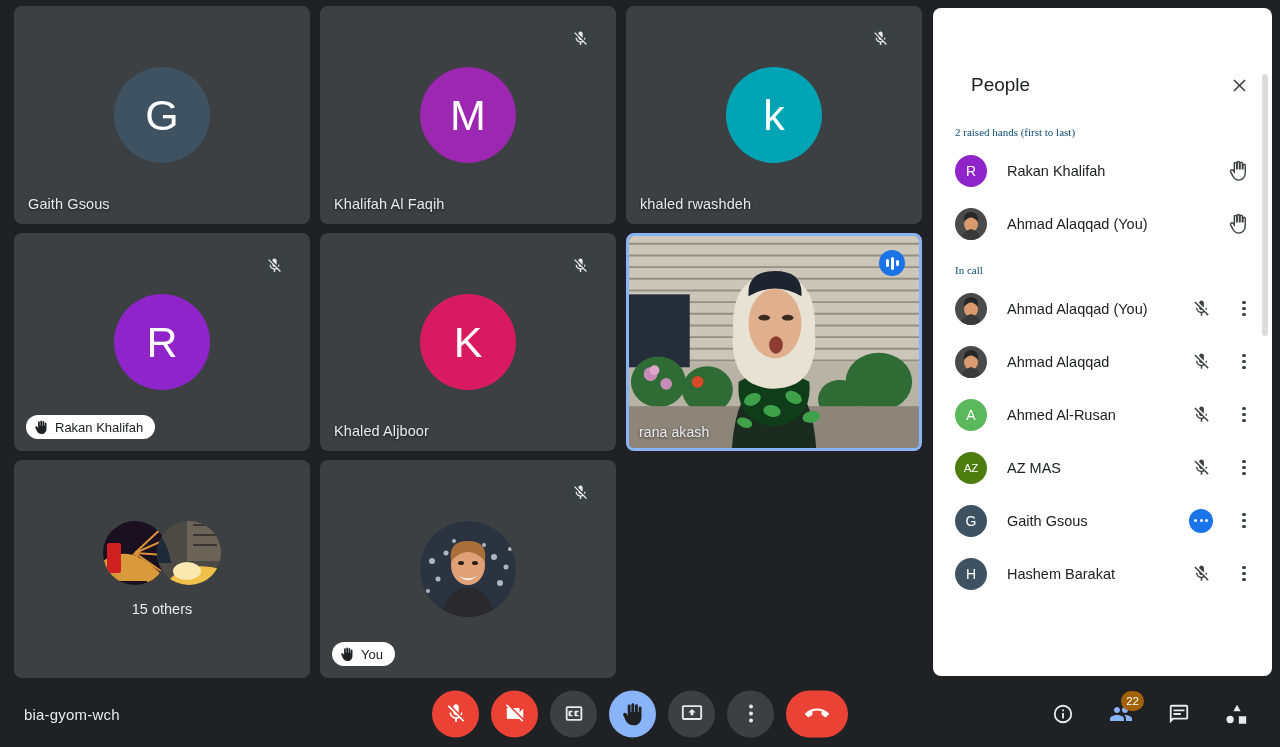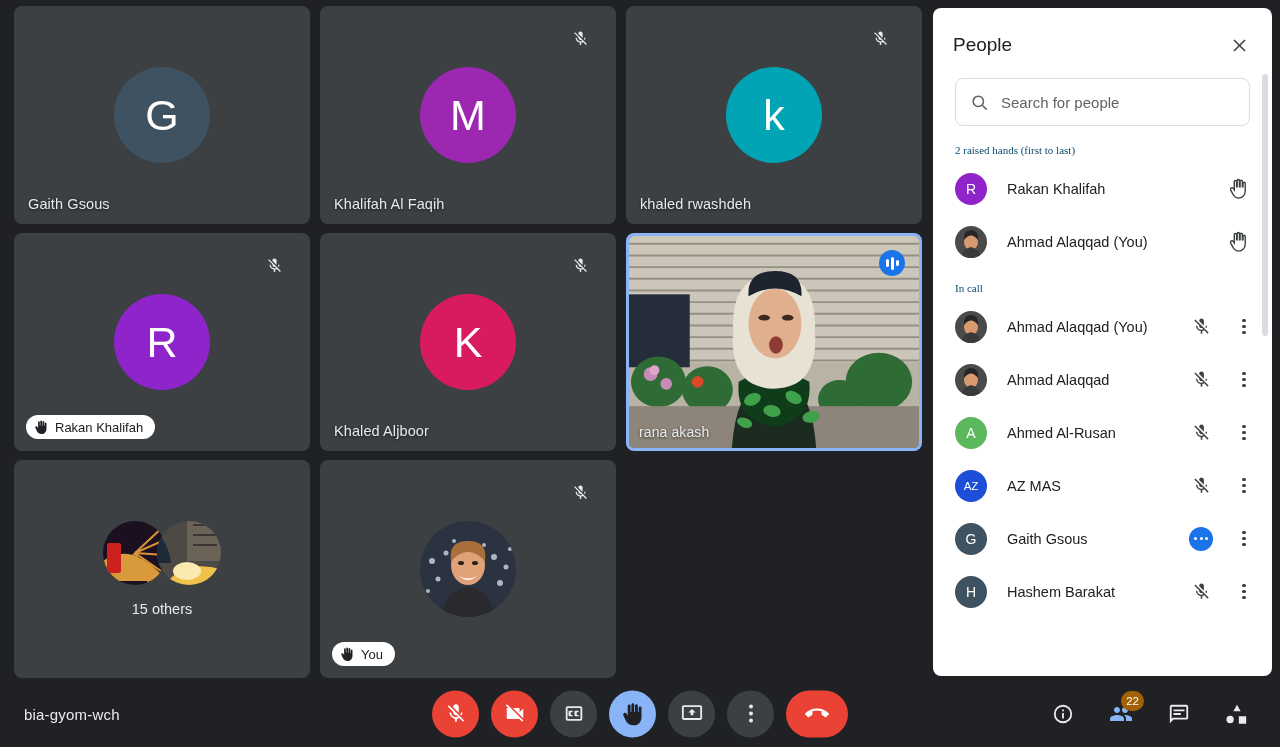--- a/index.html
+++ b/index.html
@@ -92,21 +92,22 @@
 
   
   .panel {
     position: absolute; left: 933px; top: 8px;
     width: 339px; height: 668px;
     background: #fff; border-radius: 8px;
     overflow: hidden;
   }
   .panel-head {
     display: flex; align-items: center; justify-content: space-between;
-    padding: 20px 16px 6px 20px;
+    padding: 20px 16px 6px 38px;
+    margin-top: 40px;
   }
   .panel-title { font-size: 19px; color: #202124; font-weight: 400; }
   .close-btn {
     width: 34px; height: 34px; border-radius: 50%;
     display: flex; align-items: center; justify-content: center;
     cursor: pointer; background: transparent; border: none;
   }
   .close-btn svg { width: 19px; height: 19px; stroke: #3c4043; stroke-width: 2; fill: none; }
 
   .search-box {
@@ -419,27 +420,20 @@
   <div class="panel">
     <div class="panel-head">
       <div class="panel-title">People</div>
       <button class="close-btn">
         <svg viewBox="0 0 24 24">
             <path d="M5 5 L19 19 M19 5 L5 19"></path>
           </svg>
       </button>
     </div>
 
-    <div class="search-box">
-      <svg viewBox="0 0 24 24">
-          <circle cx="10.5" cy="10.5" r="6.5"></circle>
-          <line x1="15.5" y1="15.5" x2="21" y2="21"></line>
-        </svg>
-      <input type="text" placeholder="Search for people" style="">
-    </div>
 
     <div class="section-label">2 raised hands (first to last)</div>
 
     <div class="plist">
       <div class="prow">
         <div class="pavatar letter1" style="background:#8e24c9">
           <span>R</span>
         </div>
         <div class="pname">Rakan Khalifah</div>
         <div class="hand-ic">
@@ -525,21 +519,21 @@
             </svg>
         </div>
         <div class="more-ic">
             <i></i>
             <i></i>
             <i></i>
           </div>
       </div>
 
       <div class="prow">
-        <div class="pavatar letter2" style="background:#1d4ed8">
+        <div class="pavatar letter2" style="background:#4d7c0f">
           <span>AZ</span>
         </div>
         <div class="pname">AZ MAS</div>
         <div class="mic-ic">
           <svg viewBox="0 0 24 24">
               <path d="M19 11h-1.7c0 .74-.16 1.43-.43 2.05l1.23 1.23c.56-.98.9-2.09.9-3.28zM15 11.16V5c0-1.66-1.34-3-3-3S9 3.34 9 5v.18l6 5.98zM4.27 3L3 4.27l6 6V11c0 1.66 1.33 3 3 3 .22 0 .44-.03.65-.08l1.66 1.66c-.71.33-1.5.52-2.31.52-2.76 0-5.3-2.1-5.3-5.1H5c0 3.41 2.72 6.23 6 6.72V21h2v-3.28c.91-.13 1.77-.45 2.54-.9L19.73 21 21 19.73 4.27 3z"></path>
             </svg>
         </div>
         <div class="more-ic">
             <i></i>

